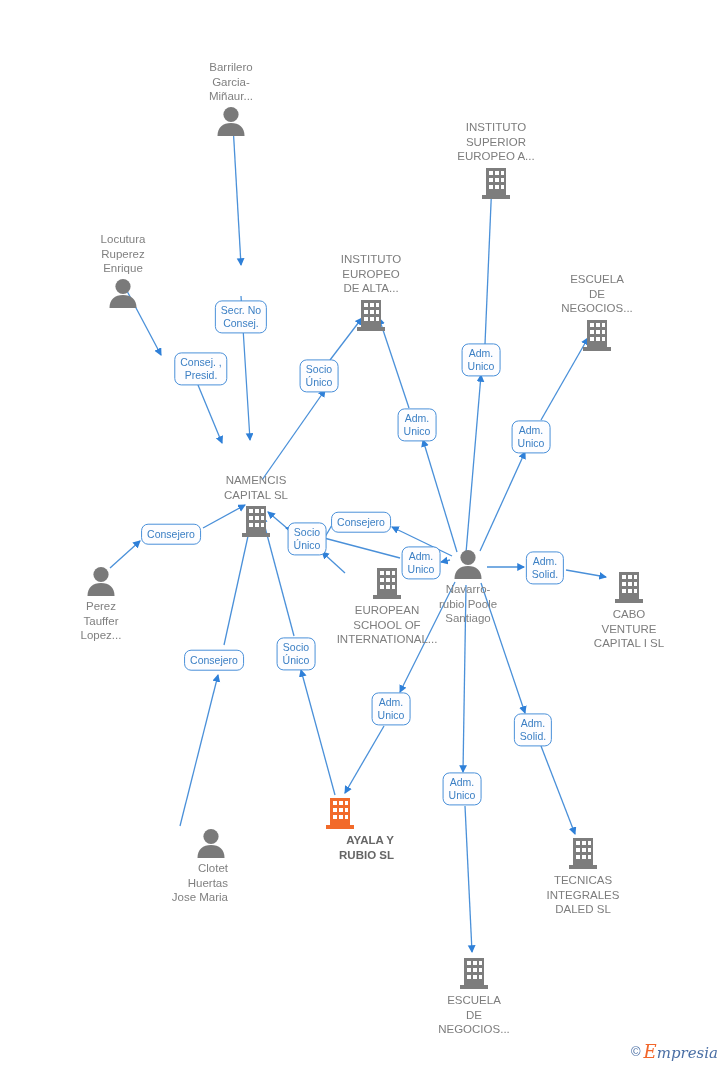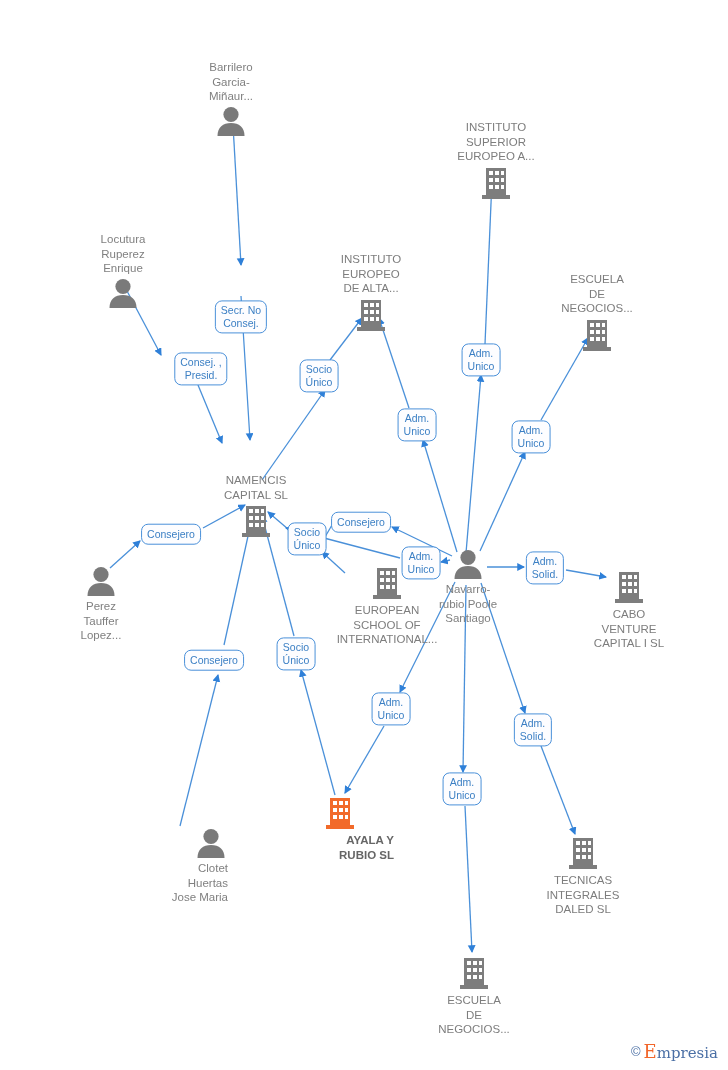--- a/index.html
+++ b/index.html
@@ -73,20 +73,21 @@
     gap: 3px;
     font-size: 15px;
     color: #3b6ea5;
   }
   #watermark .cmark {
     font-size: 13px;
     color: #4a6fa5;
   }
   #watermark .brand {
     font-family: "DejaVu Serif", serif;
+    font-style: italic;
     font-size: 15px;
     color: #4a6fa5;
   }
   #watermark .brand .cap {
     color: #f2662a;
     font-size: 18px;
   }
 </style>
 </head>
 <body>

